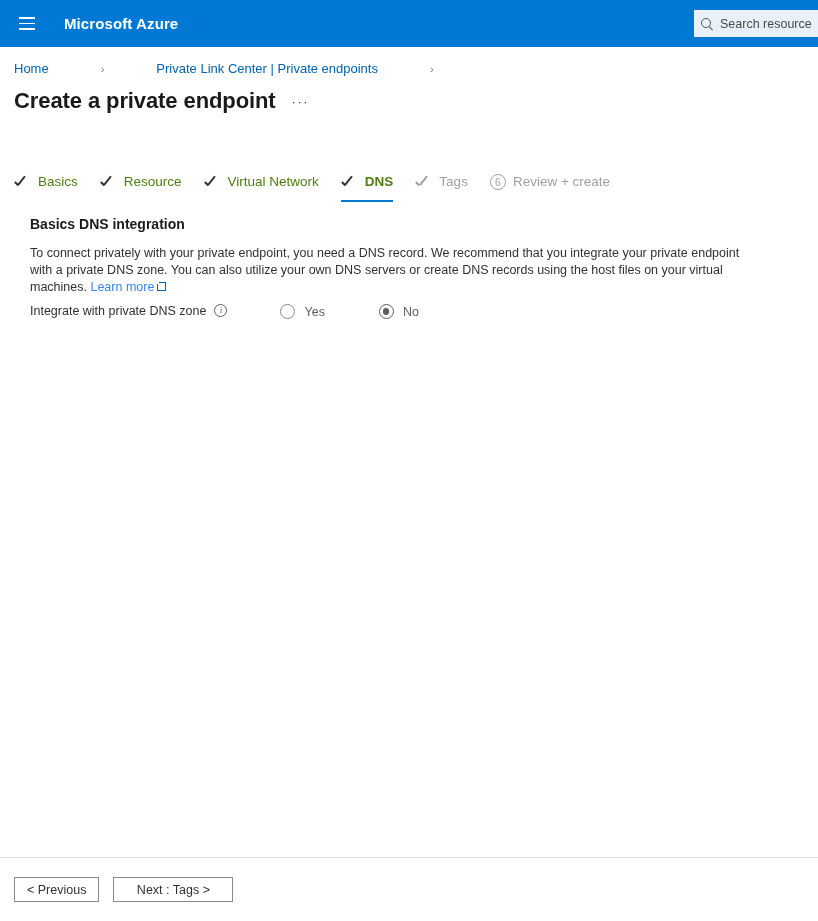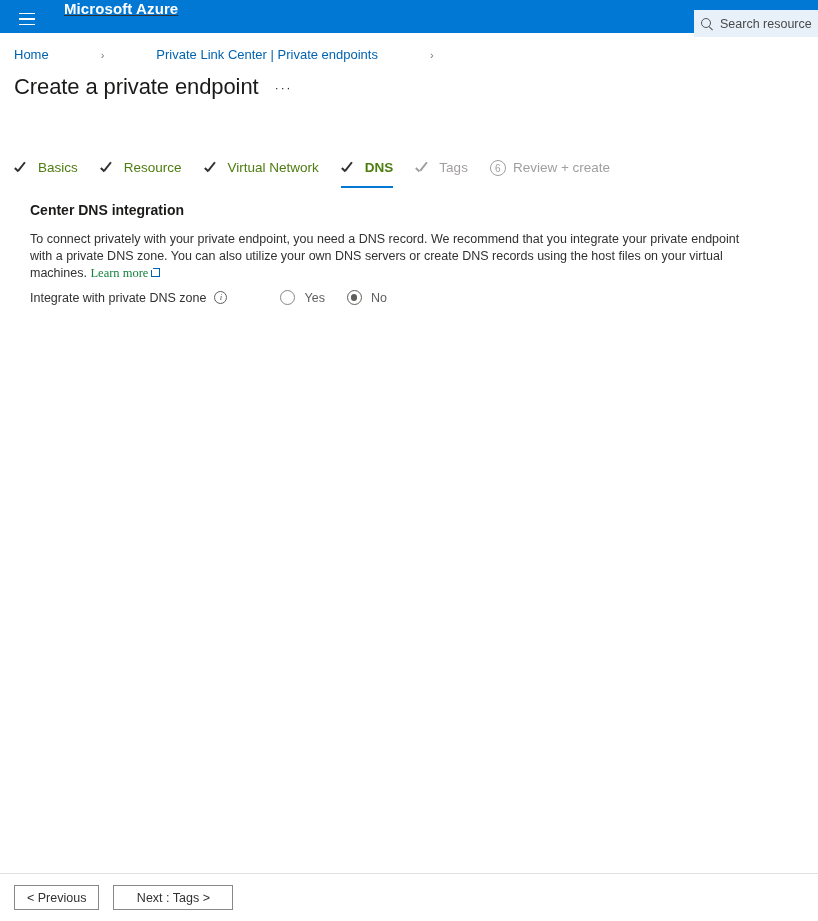--- a/index.html
+++ b/index.html
@@ -6,26 +6,26 @@
   html, body {
     margin: 0; padding: 0;
     width: 818px; height: 921px;
     background: #ffffff;
     font-family: "Liberation Sans", sans-serif;
     color: #323130;
     overflow: hidden;
   }
   
   .topbar {
-    height: 33px;
+    height: 47px;
     background: #0078d4;
     display: flex;
+    align-items: center;
     padding: 0 0 0 8px;
     position: relative;
-    text-decoration: underline;
   }
   .hamburger {
     width: 38px; height: 38px;
     display: flex; flex-direction: column;
     justify-content: center; align-items: center;
     cursor: pointer;
   }
   .hamburger span {
     display: block;
     width: 16px; height: 1.6px;
@@ -97,21 +97,21 @@
   }
 
   
   .titlerow {
     display: flex;
     align-items: flex-end;
     padding: 12px 0 0 14px;
   }
   .pagetitle {
     font-size: 22px;
-    font-weight: normal;
+    font-weight: bold;
     color: #1b1a19;
     letter-spacing: -0.1px;
   }
   .ellipsis {
     margin-left: 16px;
     margin-bottom: 5px;
     color: #323130;
     font-size: 13px;
     letter-spacing: 1.5px;
     cursor: pointer;
@@ -192,24 +192,23 @@
     margin-bottom: 13px;
   }
   .desc {
     font-size: 12.5px;
     line-height: 17px;
     color: #323130;
     max-width: 730px;
     margin-bottom: 8px;
   }
   .learn {
-    color: #15803d;
+    color: #3b82f6;
     text-decoration: none;
     cursor: pointer;
-    font-family: Liberation Serif, serif;
   }
   .extlink {
     display: inline-block;
     width: 9px; height: 9px;
     position: relative;
     margin-left: 3px;
   }
   .extlink::before {
     content: "";
     position: absolute;
@@ -222,21 +221,21 @@
     content: "";
     position: absolute;
     right: 0; top: 0;
     width: 6px; height: 6px;
     border-top: 1px solid #0063b1;
     border-right: 1px solid #0063b1;
   }
 
   .fieldrow {
     display: flex;
-    align-items: center;
+    align-items: flex-start;
     margin-top: 7px;
     font-size: 12.5px;
   }
   .fieldlabel { color: #323130; }
   .infoicon {
     width: 13px; height: 13px;
     border: 1px solid #605e5c;
     border-radius: 50%;
     color: #605e5c;
     font-size: 9px;
@@ -246,20 +245,21 @@
     align-items: center;
     justify-content: center;
     margin-left: 8px;
     cursor: pointer;
     line-height: 1;
   }
   .radios {
     display: flex;
     align-items: center;
     margin-left: 53px;
+    gap: 32px;
   }
   .radio-opt {
     display: flex;
     align-items: center;
     margin-right: 22px;
     cursor: pointer;
     color: #605e5c;
   }
   .radio {
     width: 15px; height: 15px;
@@ -278,21 +278,21 @@
     width: 6.2px; height: 6.2px;
     border-radius: 50%;
     background: #605e5c;
   }
 
   
   .footer {
     position: absolute;
     left: 0; right: 0;
     bottom: 0;
-    height: 48px;
+    height: 64px;
     border-top: 1px solid #e1dfdd;
     background: #ffffff;
     display: flex;
     align-items: center;
     padding-left: 14px;
   }
   .btn {
     height: 25px;
     min-width: 70px;
     border: 1px solid #8a8886;
@@ -358,21 +358,21 @@
     <span class="check gray"></span>
     <span class="lbl">Tags</span>
   </div>
   <div class="tab disabled">
     <span class="numbadge">6</span>
     <span class="lbl">Review + create</span>
   </div>
 </div>
 
 <div class="content">
-  <div class="section-title">Center DNS integration</div>
+  <div class="section-title">Basics DNS integration</div>
 
   <div class="desc">
     <span>To connect privately with your private endpoint, you need a DNS record. We recommend that you integrate your private endpoint with a private DNS zone. You can also utilize your own DNS servers or create DNS records using the host files on your virtual machines.</span>
     <a class="learn">Learn more</a><span class="extlink"></span>
   </div>
 
   <div class="fieldrow">
     <span class="fieldlabel">Integrate with private DNS zone</span>
     <span class="infoicon">i</span>
     <span class="radios">

